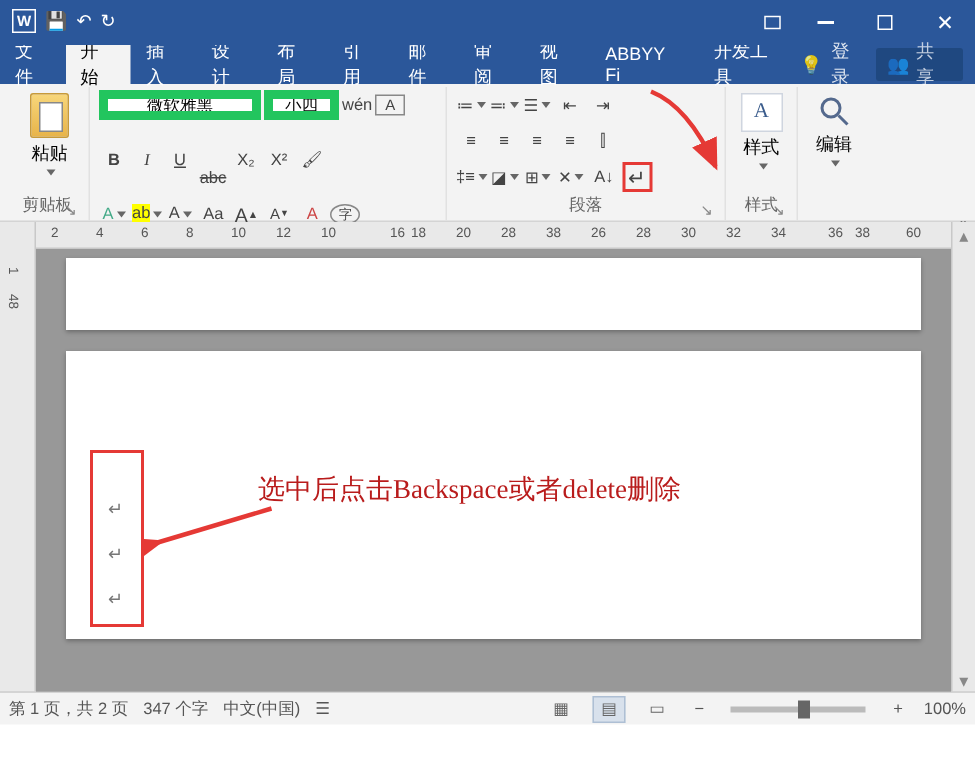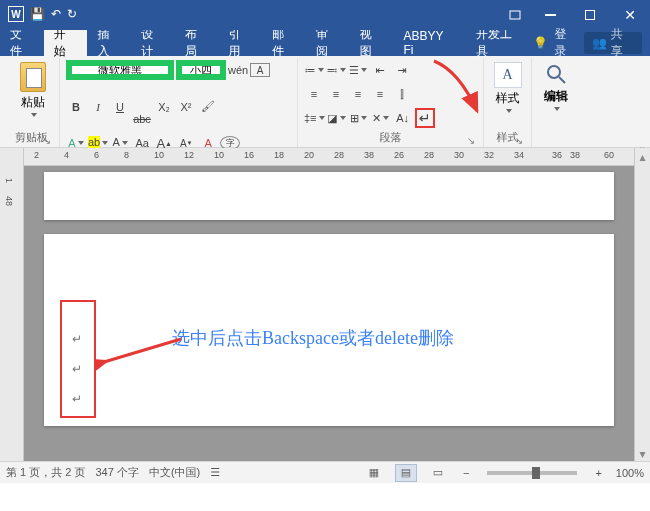--- a/index.html
+++ b/index.html
@@ -36,21 +36,21 @@
   .docarea { background: #989898; height: 313px; display: flex; position: relative; }
   .vruler { width: 24px; background: #e9e9e9; border-right: 1px solid #c8c8c8; position: relative; }
   .hruler-wrap { flex: 1; display: flex; flex-direction: column; }
   .hruler { height: 18px; background: #e9e9e9; border-bottom: 1px solid #c8c8c8; display: flex; align-items: center; font-size: 9px; color: #555; position: relative;}
   .hruler .mark { position: absolute; top: 2px; }
   .pages { flex: 1; overflow: hidden; background: #989898; padding: 6px 20px; position: relative;}
   .page { background: #fff; box-shadow: 0 1px 3px rgba(0,0,0,0.3); margin-bottom: 14px; position: relative; }
   .page1 { height: 48px; }
   .page2 { height: 192px; }
   .selbox { position: absolute; left: 16px; top: 66px; width: 36px; height: 118px; border: 2px solid #e53935; }
-  .annot { position: absolute; left: 128px; top: 80px; color: #3b82f6; font-size: 18px; font-family: SimSun, serif; margin-top: 12px; }
+  .annot { position: absolute; left: 128px; top: 80px; color: #b91c1c; font-size: 18px; font-family: SimSun, serif; }
   .arrow1 { position: absolute; }
   .statusbar { height: 22px; background: #f3f3f3; border-top: 1px solid #d4d4d4; display: flex; align-items: center; font-size: 11px; color: #555; padding: 0 6px; gap: 10px;}
   .statusbar .spacer { flex: 1; }
   .viewbtn { width: 22px; height: 18px; display:inline-flex; align-items:center; justify-content:center; cursor:pointer; color:#666; border:1px solid transparent;}
   .viewbtn.active { background:#d8e1ec; border-color:#aebfd4;}
   .zoomslider { width: 90px; height: 4px; background: #bbb; position: relative; margin: 0 4px;}
   .zoomslider .thumb { position: absolute; left: 50%; top: -4px; width: 8px; height: 12px; background: #666; }
   .para-mark { font-family: serif; color: #777; }
   .ruler-corner { position:absolute; left:0; top:0; width:24px; height:18px; background:#e9e9e9; border-right:1px solid #c8c8c8; border-bottom:1px solid #c8c8c8; display:flex; align-items:center; justify-content:center; color:#555; font-size:9px;}
   .vruler-label { position:absolute; left:4px; font-size:9px; color:#555; writing-mode: vertical-rl; }
@@ -200,21 +200,21 @@
     <div class="body" style="justify-content:center;">
       <div class="bigbtn">
         <div class="styles-char">A</div>
         <span>样式</span>
         <span class="triangle-down"></span>
       </div>
     </div>
     <div class="label"><span>样式</span><span class="dlg">↘</span></div>
   </div>
 
-  <div class="group" style="width:48px;border-right:none;font-weight:bold;">
+  <div class="group" style="width:48px;border-right:none;">
     <div class="body" style="justify-content:center;">
       <div class="bigbtn">
         <svg width="24" height="24">
             <circle cx="10" cy="10" r="6" fill="none" stroke="#54698d" stroke-width="2"></circle>
             <line x1="15" y1="15" x2="21" y2="21" stroke="#54698d" stroke-width="2"></line>
           </svg>
         <span>编辑</span>
         <span class="triangle-down"></span>
       </div>
     </div>
@@ -233,21 +233,21 @@
   </div>
   <div class="hruler-wrap">
     <div class="hruler">
       <span class="mark" style="left:10px">2</span>
       <span class="mark" style="left:40px">4</span>
       <span class="mark" style="left:70px">6</span>
       <span class="mark" style="left:100px">8</span>
       <span class="mark" style="left:130px">10</span>
       <span class="mark" style="left:160px">12</span>
       <span class="mark" style="left:190px">10</span>
-      <span class="mark" style="left:220px">16</span>
+      <span class="mark" style="left:236px">16</span>
       <span class="mark" style="left:250px">18</span>
       <span class="mark" style="left:280px">20</span>
       <span class="mark" style="left:310px">28</span>
       <span class="mark" style="left:340px">38</span>
       <span class="mark" style="left:370px">26</span>
       <span class="mark" style="left:400px">28</span>
       <span class="mark" style="left:430px">30</span>
       <span class="mark" style="left:460px">32</span>
       <span class="mark" style="left:490px">34</span>
       <span class="mark" style="left:528px">36</span>

